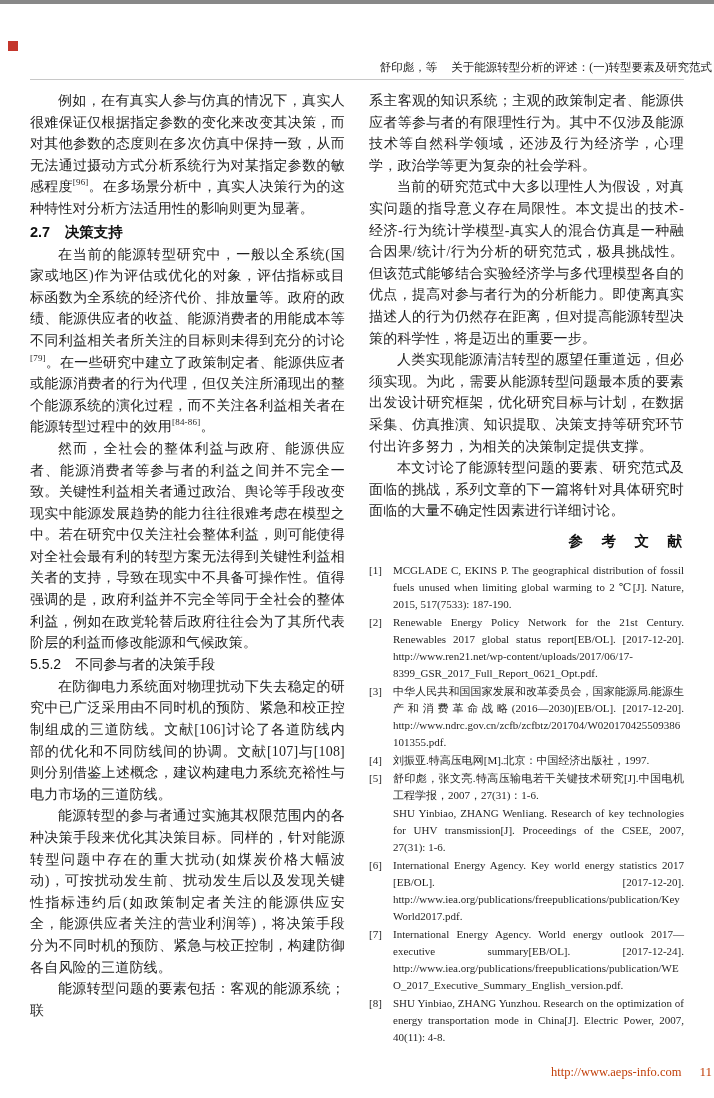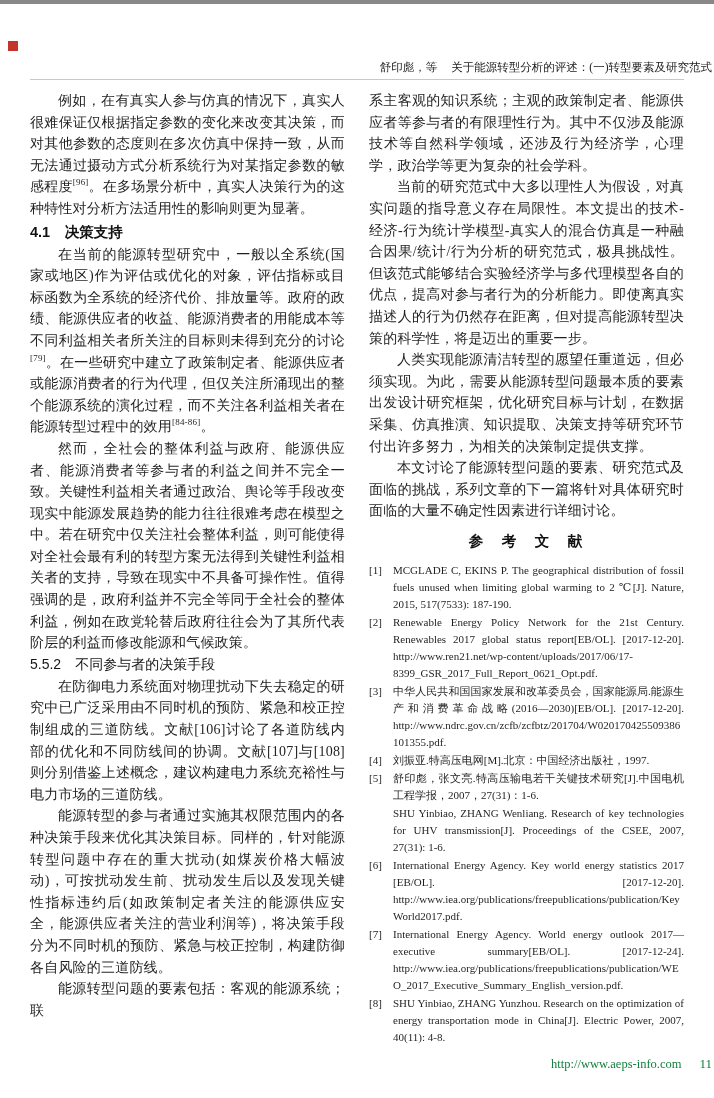--- a/index.html
+++ b/index.html
@@ -30,53 +30,53 @@
   }
   h3.sub {
     margin:3px 0 2px 0; font-size:14.5px; font-weight:bold; color:#111;
     font-family:"Liberation Sans","DejaVu Sans",sans-serif;
   }
   h4.subsub {
     margin:2px 0; font-size:14px; font-weight:normal; color:#161616;
     font-family:"Liberation Sans","DejaVu Sans",sans-serif;
   }
   h3.ref-head {
-    margin:10px 0 11px 0; text-align:center; font-size:14.5px; font-weight:bold;
+    margin:10px 0 11px 0; text-align:right; font-size:14.5px; font-weight:bold;
     font-family:"Liberation Sans","DejaVu Sans",sans-serif; letter-spacing:2px; color:#111;
   }
   .reflist { font-size:11px; line-height:17px; }
   .ref {
     position:relative; padding-left:24px; margin-bottom:1px; text-align:justify;
     overflow-wrap:anywhere;
   }
   .ref .ref-label { position:absolute; left:0; top:0; }
   .ref-trans { padding-left:24px; margin-bottom:1px; text-align:justify; overflow-wrap:anywhere; }
   .footer {
-    position:absolute; right:30px; bottom:30px; font-size:12.5px; color:#15803d;
+    position:absolute; right:30px; bottom:22px; font-size:12.5px; color:#c2410c;
     font-family:"Liberation Serif","DejaVu Serif",serif;
   }
   .footer .page-num { margin-left:18px; font-size:13px; }
 </style>
 </head>
 <body>
 
 <div class="page">
 
   <div class="red-mark"></div>
 
   <div class="running-head">
     <span>舒印彪，等</span><span class="rh-title">关于能源转型分析的评述：(一)转型要素及研究范式</span>
   </div>
   <div class="head-rule"></div>
 
   <div class="columns">
 
     <div class="col">
       <p><span>例如，在有真实人参与仿真的情况下，真实人很难保证仅根据指定参数的变化来改变其决策，而对其他参数的态度则在多次仿真中保持一致，从而无法通过摄动方式分析系统行为对某指定参数的敏感程度</span><sup>[96]</sup><span>。在多场景分析中，真实人决策行为的这种特性对分析方法适用性的影响则更为显著。</span></p>
-      <h3 class="sub">4.1　决策支持</h3>
+      <h3 class="sub">2.7　决策支持</h3>
       <p><span>在当前的能源转型研究中，一般以全系统(国家或地区)作为评估或优化的对象，评估指标或目标函数为全系统的经济代价、排放量等。政府的政绩、能源供应者的收益、能源消费者的用能成本等不同利益相关者所关注的目标则未得到充分的讨论</span><sup>[79]</sup><span>。在一些研究中建立了政策制定者、能源供应者或能源消费者的行为代理，但仅关注所涌现出的整个能源系统的演化过程，而不关注各利益相关者在能源转型过程中的效用</span><sup>[84-86]</sup><span>。</span></p>
       <p>然而，全社会的整体利益与政府、能源供应者、能源消费者等参与者的利益之间并不完全一致。关键性利益相关者通过政治、舆论等手段改变现实中能源发展趋势的能力往往很难考虑在模型之中。若在研究中仅关注社会整体利益，则可能使得对全社会最有利的转型方案无法得到关键性利益相关者的支持，导致在现实中不具备可操作性。值得强调的是，政府利益并不完全等同于全社会的整体利益，例如在政党轮替后政府往往会为了其所代表阶层的利益而修改能源和气候政策。</p>
       <h4 class="subsub">5.5.2　不同参与者的决策手段</h4>
       <p>在防御电力系统面对物理扰动下失去稳定的研究中已广泛采用由不同时机的预防、紧急和校正控制组成的三道防线。文献[106]讨论了各道防线内部的优化和不同防线间的协调。文献[107]与[108]则分别借鉴上述概念，建议构建电力系统充裕性与电力市场的三道防线。</p>
       <p>能源转型的参与者通过实施其权限范围内的各种决策手段来优化其决策目标。同样的，针对能源转型问题中存在的重大扰动(如煤炭价格大幅波动)，可按扰动发生前、扰动发生后以及发现关键性指标违约后(如政策制定者关注的能源供应安全，能源供应者关注的营业利润等)，将决策手段分为不同时机的预防、紧急与校正控制，构建防御各自风险的三道防线。</p>
       <p>能源转型问题的要素包括：客观的能源系统；联</p>
     </div>
 
     <div class="col">
       <p class="noindent">系主客观的知识系统；主观的政策制定者、能源供应者等参与者的有限理性行为。其中不仅涉及能源技术等自然科学领域，还涉及行为经济学，心理学，政治学等更为复杂的社会学科。</p>

